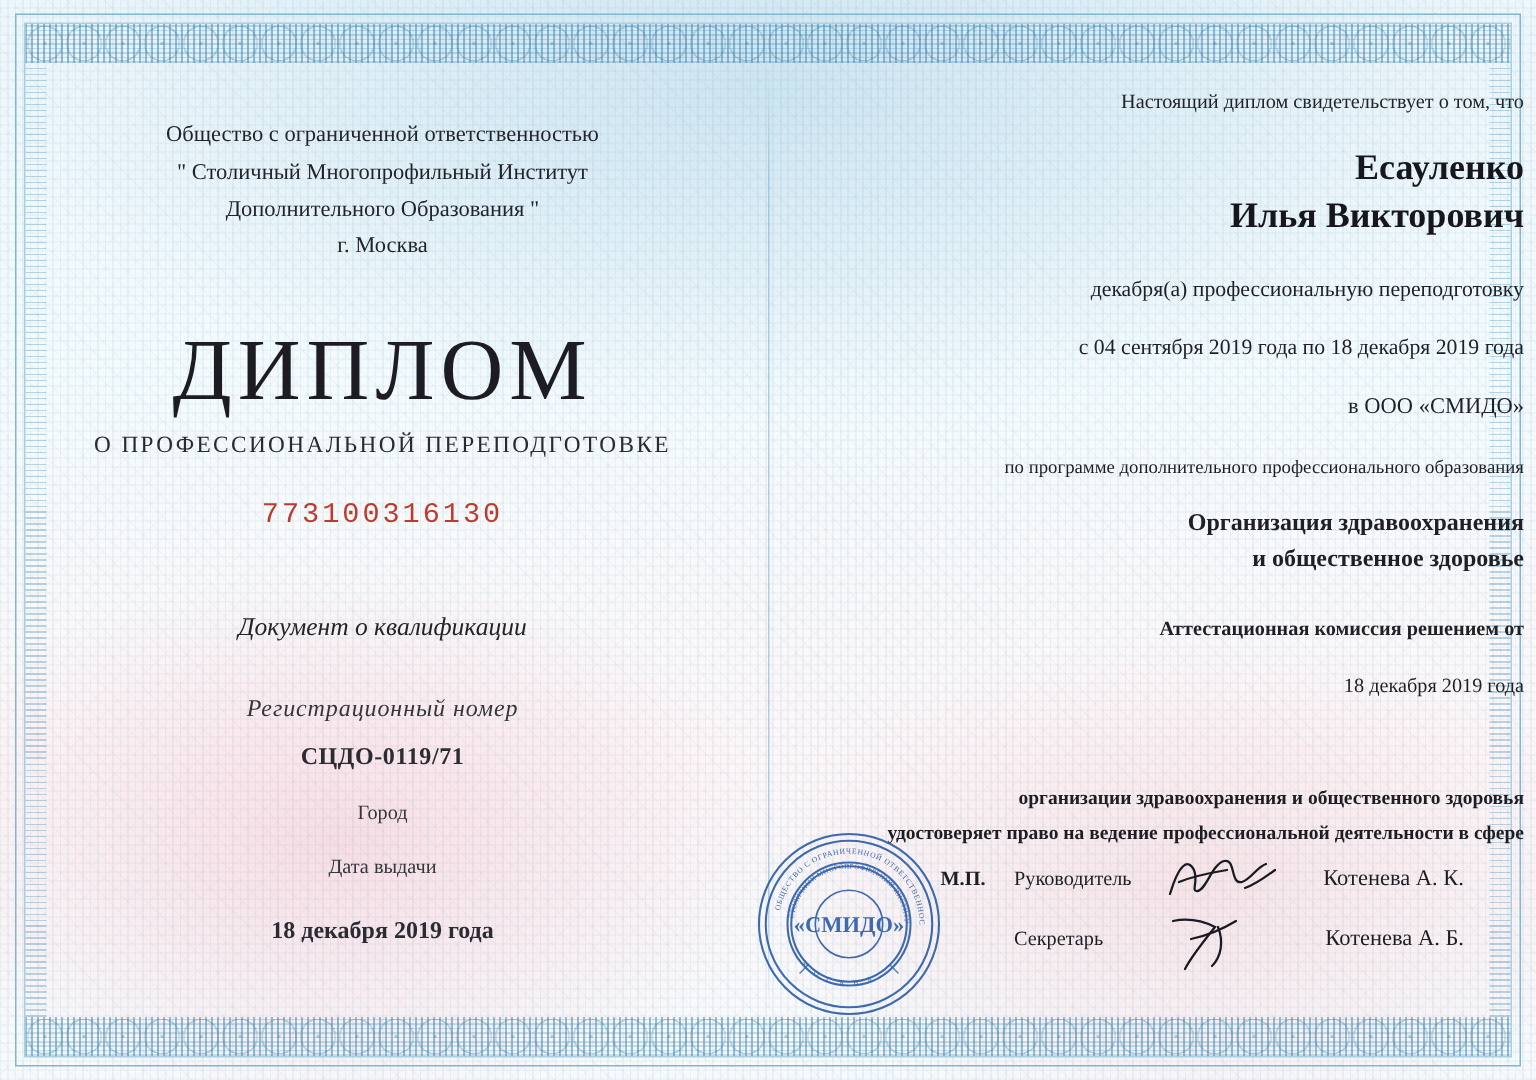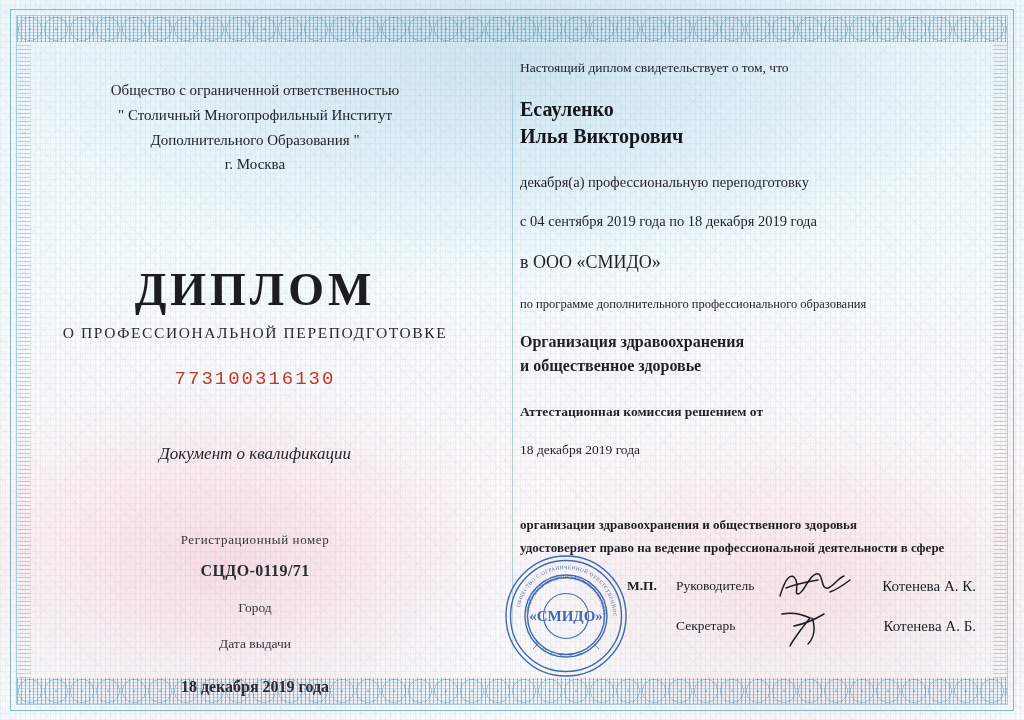--- a/index.html
+++ b/index.html
@@ -113,41 +113,41 @@
   }
   .col-left {
     position: absolute;
     left: 40px; top: 60px;
     width: 430px;
     text-align: center;
     color: #2b2b33;
   }
   .col-right {
     position: absolute;
-    left: 520px; top: 60px;
+    left: 568px; top: 60px;
     width: 448px;
-    text-align: left;
+    text-align: right;
     color: #1f1f26;
     font-family: Liberation Serif, serif;
   }
 
   
   .org-block {
     font-size: 15px;
     line-height: 1.65;
     text-align: center;
     margin: 18px 0 0 0;
     color: #23232a;
   }
   .diploma-title {
     font-family: "Liberation Serif", serif;
-    font-size: 46px;
+    font-size: 58px;
     letter-spacing: 4px;
-    font-weight: 700;
-    margin-top: 86px;
+    font-weight: 400;
+    margin-top: 36px;
     color: #1c1c22;
   }
   .diploma-sub {
     font-size: 15.5px;
     letter-spacing: 1.6px;
     margin-top: 8px;
     color: #2a2a31;
   }
   .diploma-number {
     margin-top: 26px;
@@ -157,24 +157,25 @@
     color: #c0392b;
   }
   .qual-line {
     margin-top: 54px;
     font-family: "Liberation Serif", serif;
     font-style: italic;
     font-size: 17px;
     color: #23232a;
   }
   .reg-label {
-    margin-top: 68px;
-    font-size: 13px;
+    margin-top: 36px;
+    font-size: 16px;
     letter-spacing: 0.6px;
     color: #35353c;
+    font-style: italic;
   }
   .reg-value {
     margin-top: 14px;
     font-size: 16px;
     font-weight: 700;
     letter-spacing: 0.4px;
   }
   .city-label {
     margin-top: 20px;
     font-size: 13.5px;
@@ -196,36 +197,36 @@
     font-weight: 700;
   }
 
   
   .r-intro {
     font-size: 13.5px;
     color: #23232a;
   }
   .r-name {
     margin-top: 20px;
-    font-size: 20px;
+    font-size: 24px;
     font-weight: 700;
     line-height: 1.35;
     color: #16161c;
   }
   .r-action {
     margin-top: 24px;
     font-size: 14.5px;
   }
   .r-period {
     margin-top: 22px;
     font-size: 14.5px;
   }
   .r-org {
     margin-top: 22px;
-    font-size: 18px;
+    font-size: 15px;
   }
   .r-programme-label {
     margin-top: 24px;
     font-size: 12.5px;
   }
   .r-programme {
     margin-top: 18px;
     font-size: 16px;
     font-weight: 700;
     line-height: 1.5;

